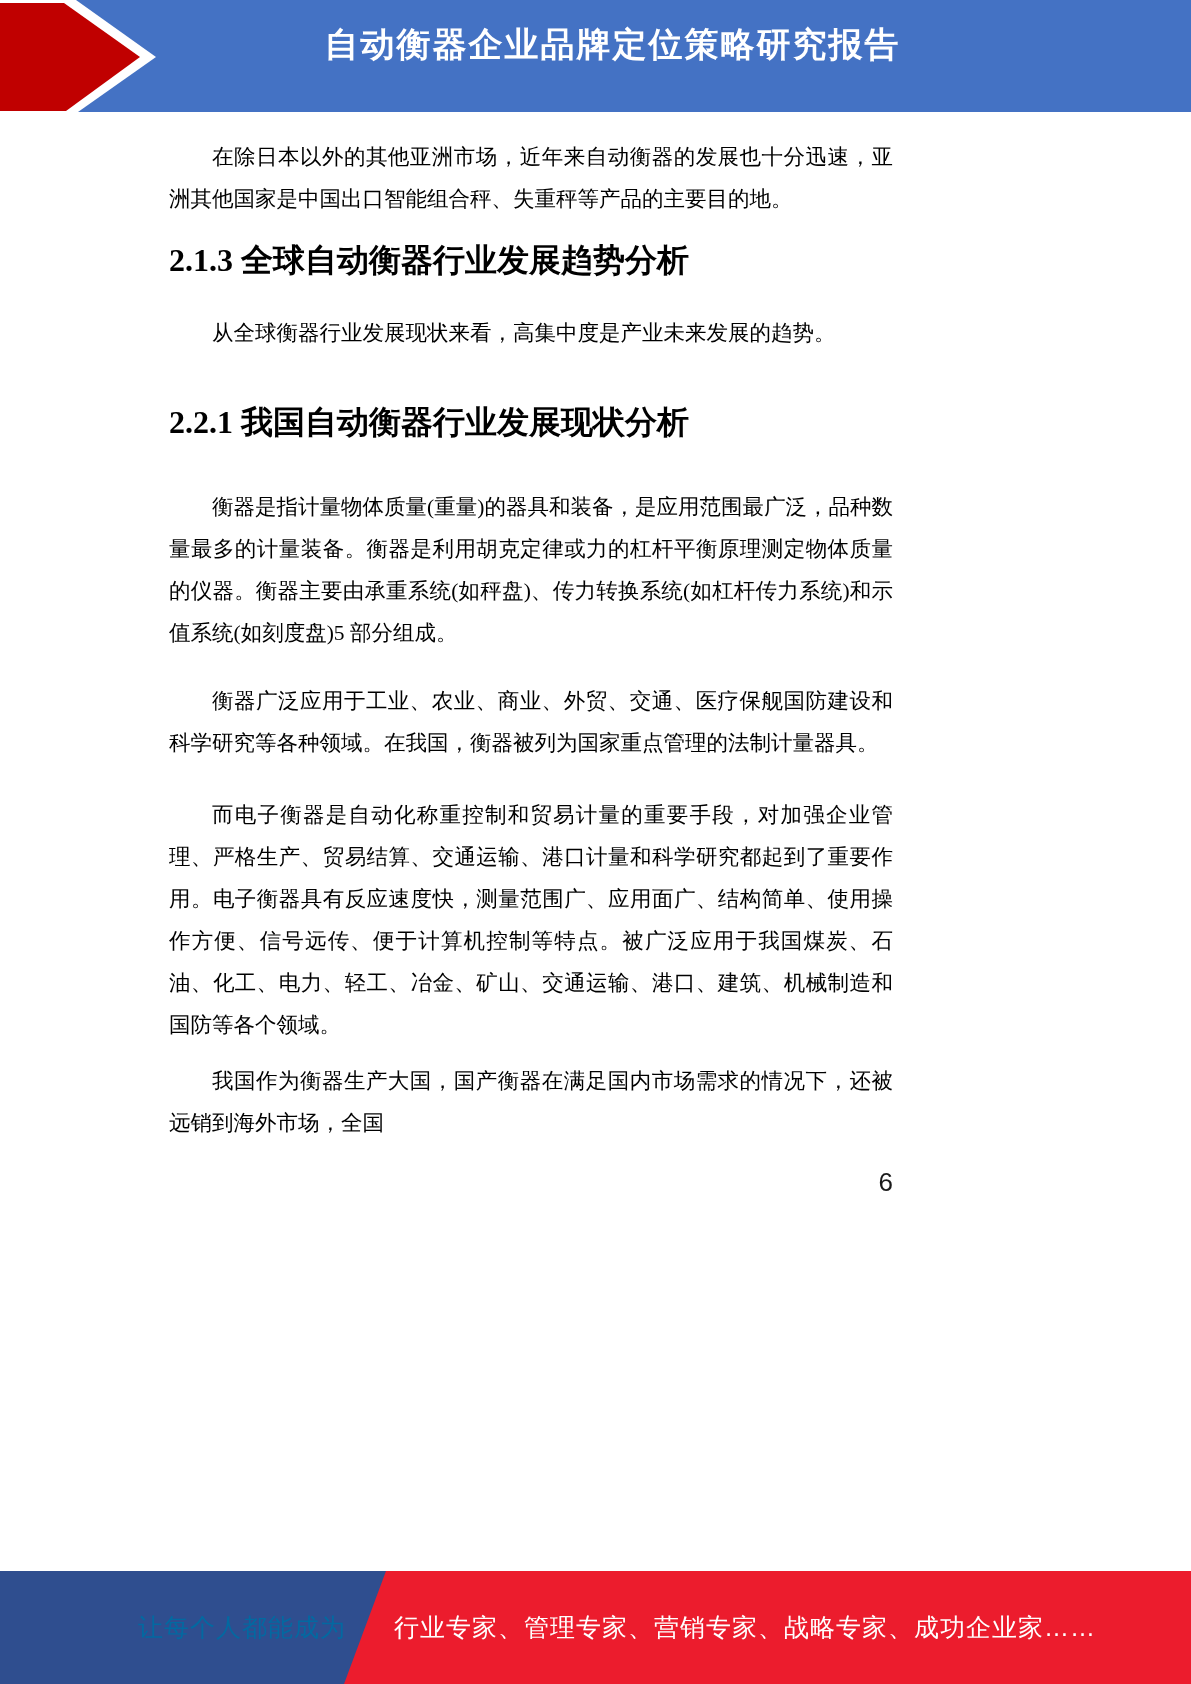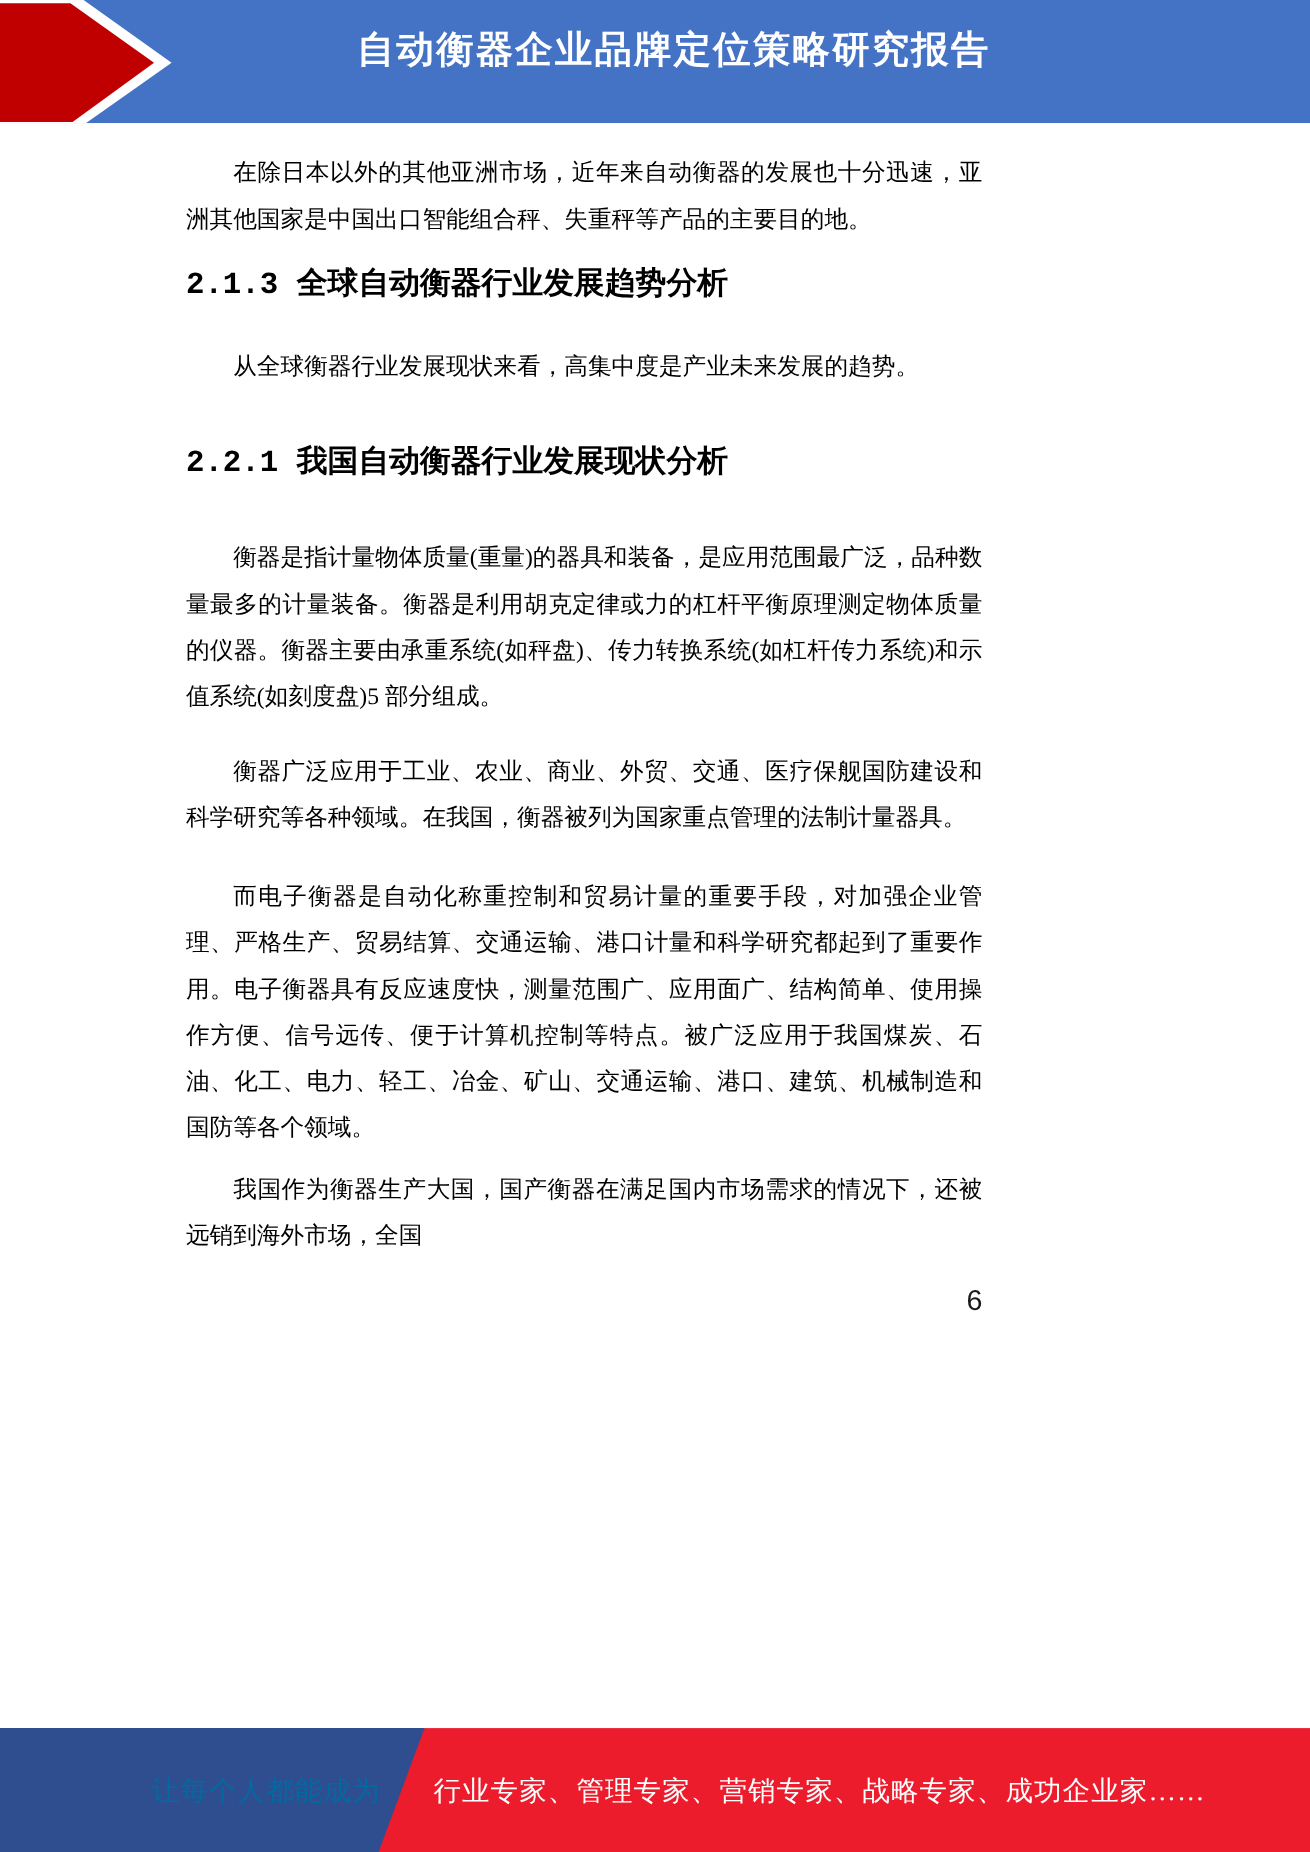--- a/index.html
+++ b/index.html
@@ -28,22 +28,22 @@
     padding:0 138px 0 140px;box-sizing:border-box;margin-left:13px;
   }
   .para{
     margin:0;
     font-size:21.5px;line-height:42px;
     text-align:justify;text-indent:2em;
     font-family:"Liberation Serif","DejaVu Serif",serif;
   }
   .h-sub{
     margin:0;
-    font-family:Liberation Mono, monospace;
-    font-weight:bold;font-size:28px;line-height:36px;color:#000;
+    font-family:Liberation Serif, serif;
+    font-weight:bold;font-size:32px;line-height:36px;color:#000;
   }
   .h-sec{
     margin:0;
     font-family:"Liberation Sans","DejaVu Sans",sans-serif;
     font-weight:bold;font-size:29px;line-height:40px;color:#000;
   }
   .page-num{
     margin-top:20px;
     text-align:right;
     font-family:"Liberation Sans","DejaVu Sans",sans-serif;
@@ -54,21 +54,21 @@
   .footer svg{position:absolute;top:0;left:0;display:block;}
   .footer-left{
     position:absolute;top:0;left:0;width:346px;height:113px;
     display:flex;align-items:center;justify-content:flex-end;
     font-family:"Liberation Sans","DejaVu Sans",sans-serif;
     font-size:25px;color:#0369a1;letter-spacing:1px;
   }
   .footer-right{
     position:absolute;top:0;left:394px;height:113px;
     display:flex;align-items:center;
-    font-family:Liberation Serif, serif;
+    font-family:Liberation Sans, sans-serif;
     font-size:25px;color:#ffffff;letter-spacing:1px;
   }
 </style>
 </head>
 <body>
 
 <div class="page">
 
   <div class="header">
     <svg width="1191" height="112" viewBox="0 0 1191 112">

